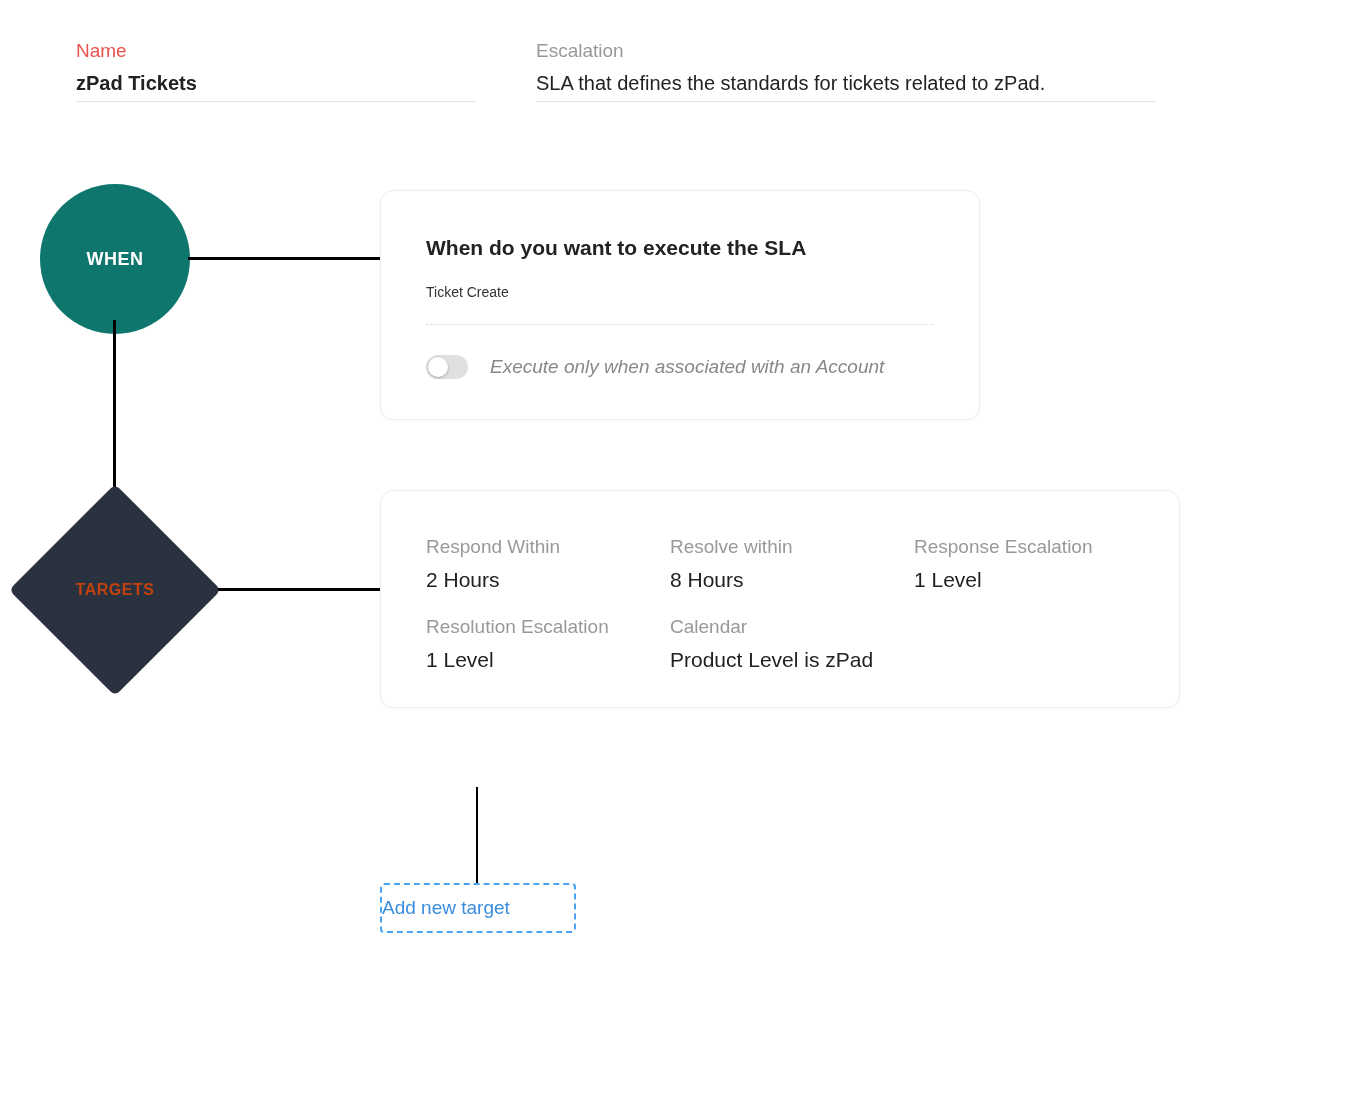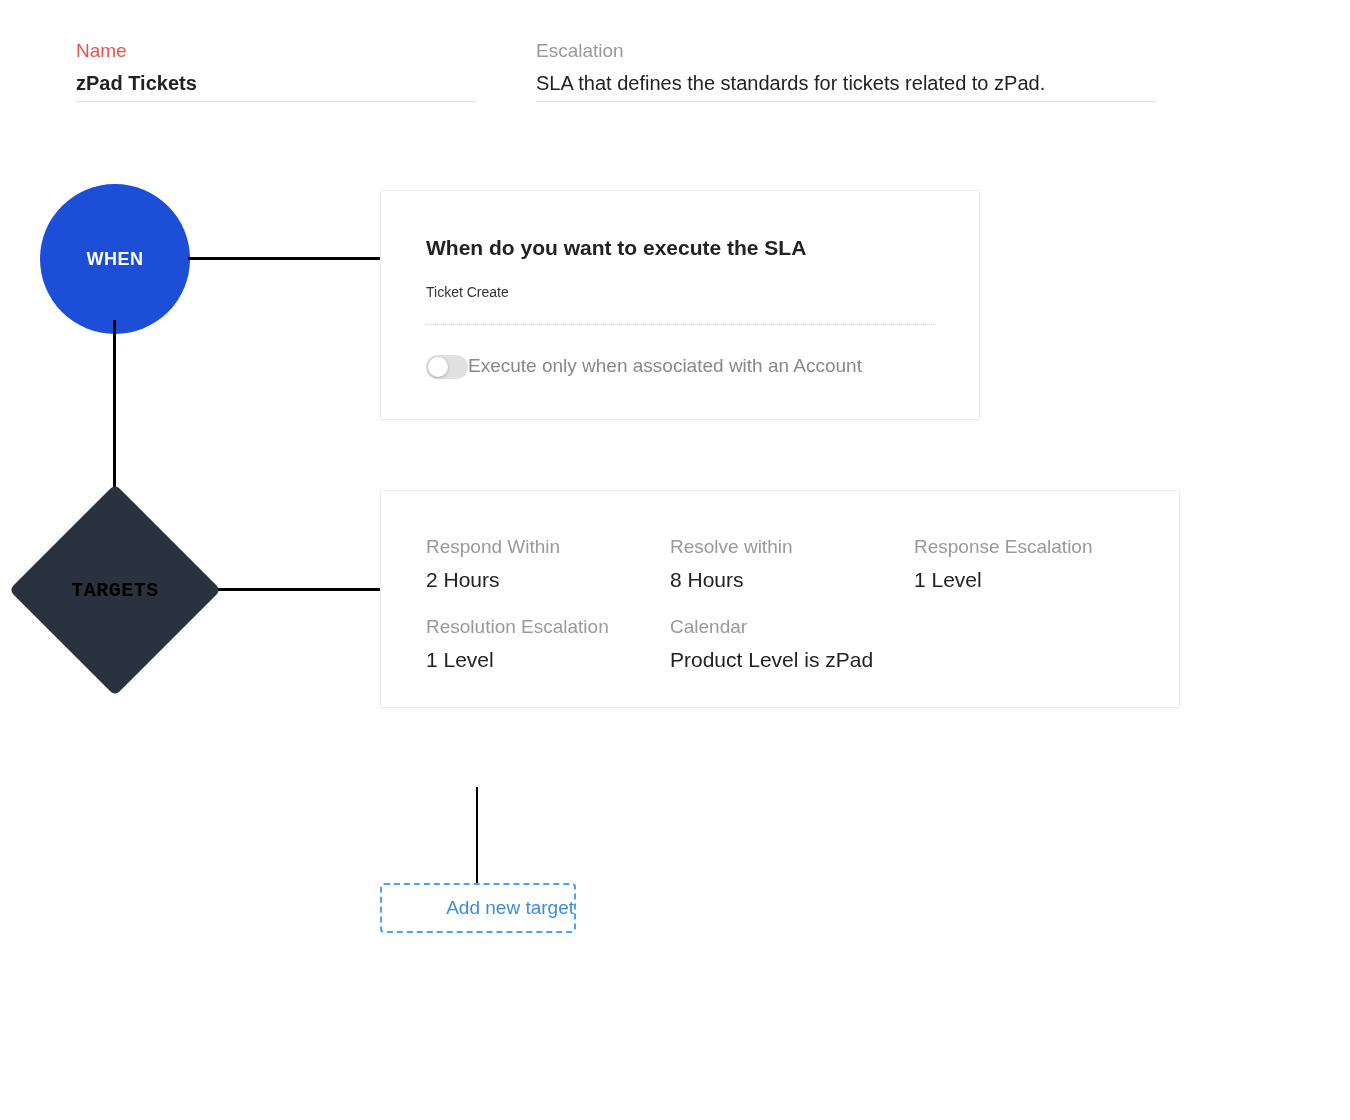--- a/index.html
+++ b/index.html
@@ -44,21 +44,21 @@
     height: 900px;
   }
   
   .circle {
     position: absolute;
     left: 0;
     top: 14px;
     width: 150px;
     height: 150px;
     border-radius: 50%;
-    background: #1d4ed8;
+    background: #0f766e;
     color: #fff;
     display: flex;
     align-items: center;
     justify-content: center;
     font-size: 18px;
     font-weight: 600;
     letter-spacing: 0.5px;
   }
   
   .diamond-wrap {
@@ -78,25 +78,24 @@
     left: 0; top: 0;
     border-radius: 6px;
   }
   .diamond-text {
     position: absolute;
     left: 0; top: 0;
     width: 150px; height: 150px;
     display: flex;
     align-items: center;
     justify-content: center;
-    color: #000000;
-    font-size: 20px;
+    color: #c2410c;
+    font-size: 16px;
     font-weight: 600;
     letter-spacing: 0.5px;
-    font-family: Liberation Mono, monospace;
   }
 
   
   .vline {
     position: absolute;
     left: 73px;
     top: 150px;
     width: 3px;
     height: 230px;
     background: #000;
@@ -118,21 +117,21 @@
     width: 163px;
     height: 3px;
     background: #000;
   }
 
   
   .card {
     position: absolute;
     background: #fff;
     border: 1px solid #ededed;
-    border-radius: 2px;
+    border-radius: 14px;
     box-shadow: 0 1px 4px rgba(0,0,0,0.04);
   }
   .when-card {
     left: 340px;
     top: 20px;
     width: 600px;
     padding: 45px 45px 40px 45px;
   }
   .when-title {
     font-size: 21px;
@@ -141,21 +140,24 @@
     margin: 0 0 24px 0;
   }
   .when-value {
     font-size: 14px;
     color: #333;
     padding-bottom: 24px;
     border-bottom: 1px dotted #d5d5d5;
   }
   .toggle-row {
     display: flex;
+    align-items: center;
     margin-top: 30px;
+    gap: 22px;
+    font-style: italic;
   }
   .toggle {
     width: 42px;
     height: 24px;
     background: #e0e0e0;
     border-radius: 12px;
     position: relative;
     cursor: pointer;
   }
   .toggle-knob {
@@ -211,21 +213,21 @@
   .add-target {
     position: absolute;
     left: 340px;
     top: 713px;
     width: 196px;
     height: 50px;
     border: 2px dashed #4aa2f2;
     border-radius: 4px;
     display: flex;
     align-items: center;
-    justify-content: flex-end;
+    justify-content: flex-start;
     color: #3a8dde;
     font-size: 19px;
     background: #fff;
     cursor: pointer;
   }
 </style>
 </head>
 <body>
 
 <div class="header-row">

